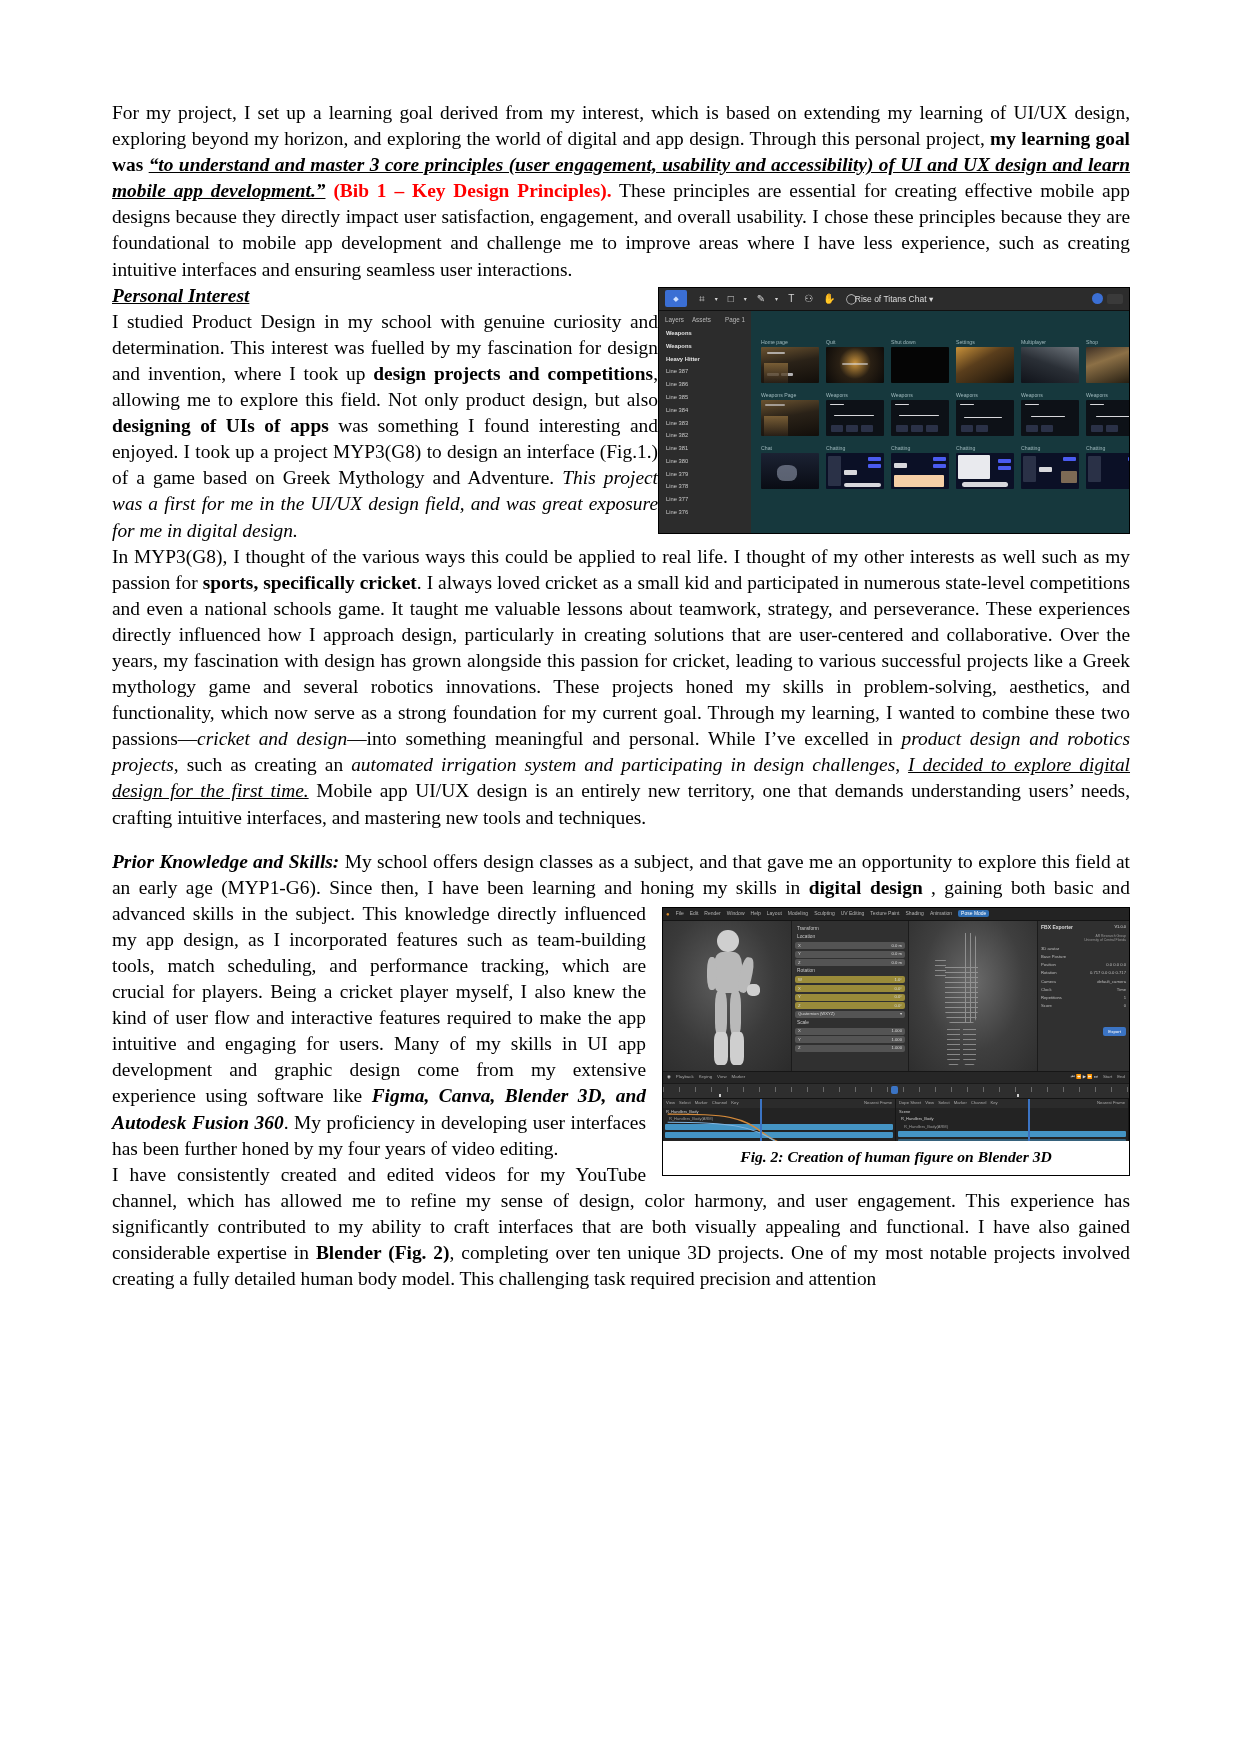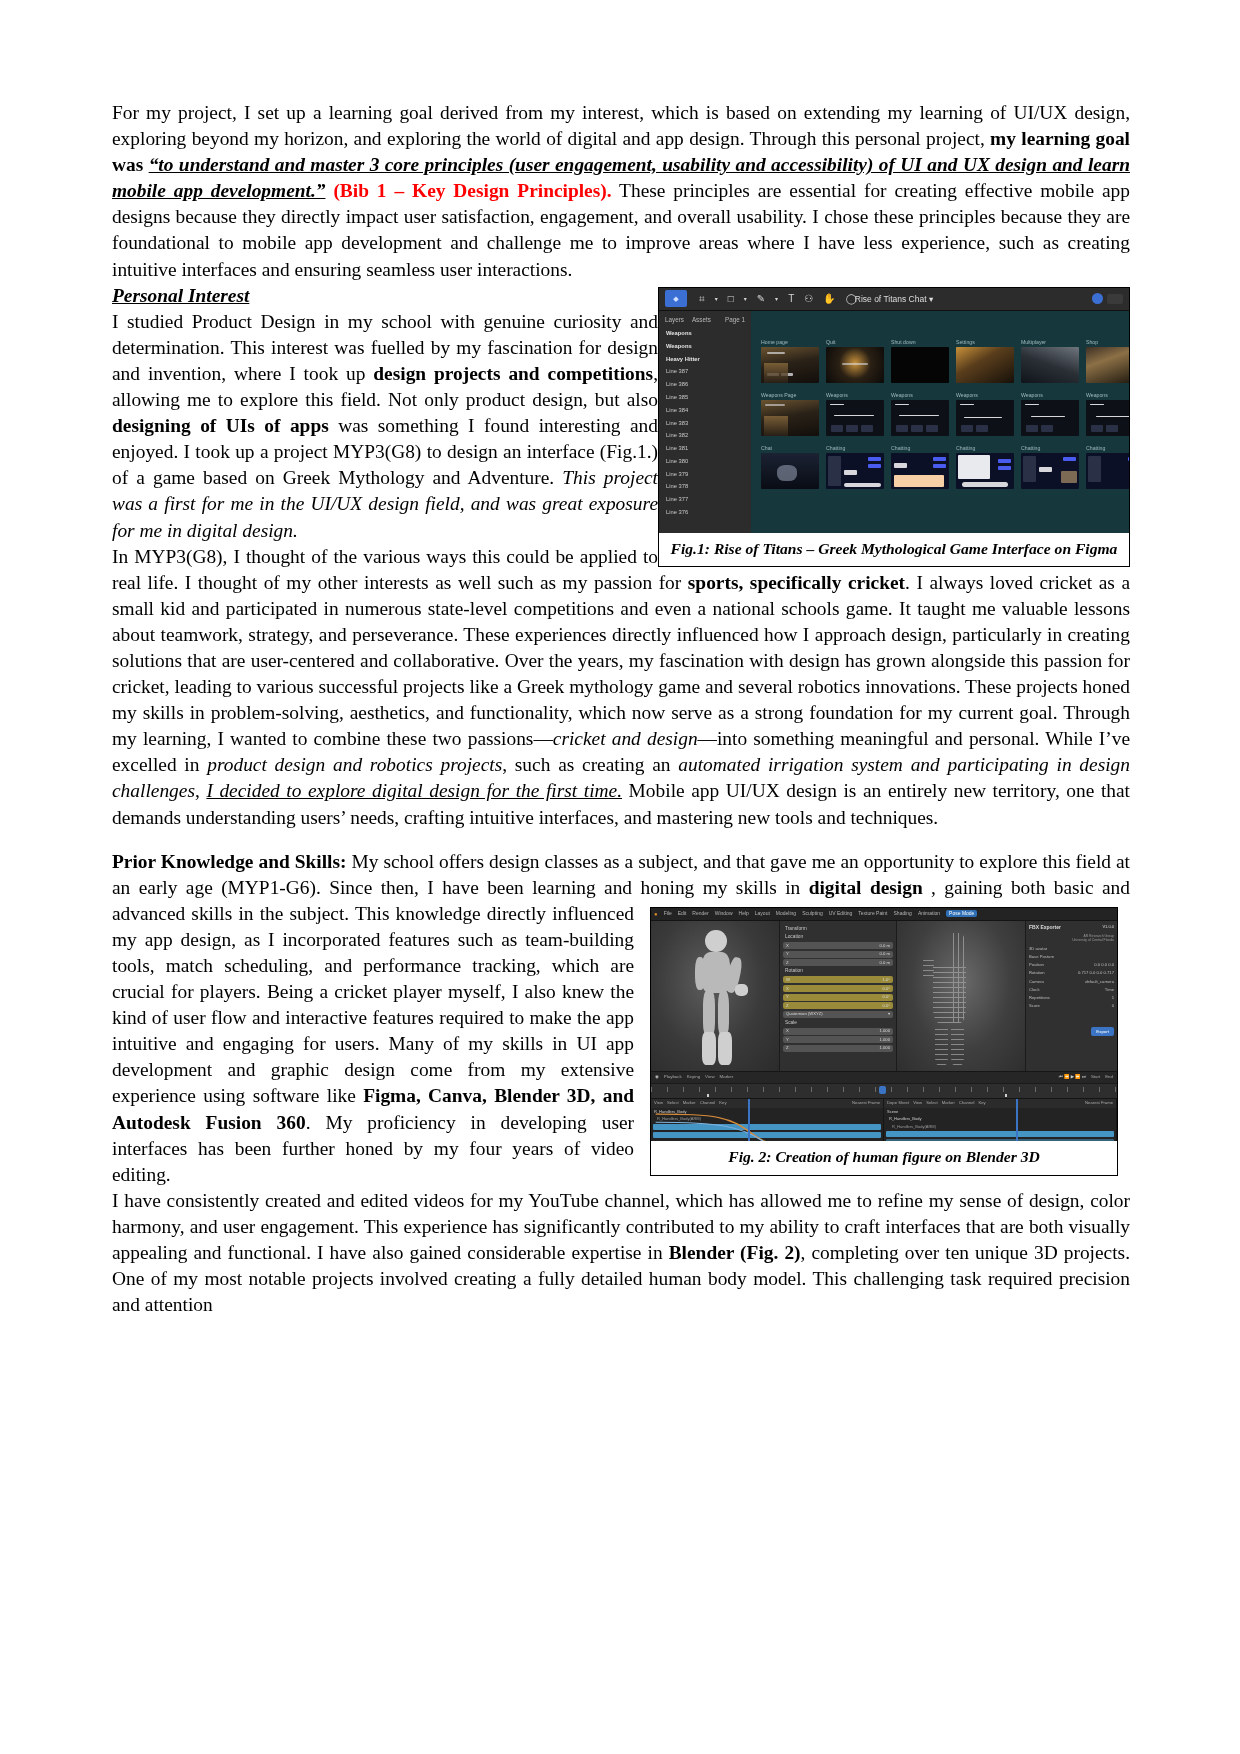--- a/index.html
+++ b/index.html
@@ -56,40 +56,40 @@
   .sub-head {
     font-size: 19.4px;
     font-weight: bold;
     font-style: italic;
     text-decoration: underline;
     line-height: 1.345;
   }
 
   b { font-weight: bold; }
   i { font-style: italic; }
-  .bi { font-weight: bold; }
+  .bi { font-weight: bold; font-style: italic; }
   .biu { font-weight: bold; font-style: italic; text-decoration: underline; }
   .red { color: #ff0000; font-weight: bold; }
   .u { text-decoration: underline; }
 
   
   .fig {
     float: right;
     border: 1px solid #000;
     background: #fff;
     box-sizing: border-box;
   }
   #fig1 {
     width: 472px;
     margin: 4px 0 6px 16px;
     shape-outside: border-box;
   }
   #fig2 {
     width: 468px;
-    margin: 6px 12px 4px 16px;
+    margin: 6px 0 4px 16px;
   }
   .fig-img {
     width: 100%;
     display: block;
     position: relative;
     overflow: hidden;
   }
   .fig-cap {
     font-size: 15.6px;
     font-weight: bold;
@@ -423,21 +423,20 @@
                   <div class="lbl">Chatting</div>
                   <div class="fg-thumb th-chat">
                     <div class="bar dk" style="left:2px;top:3px;width:13px;height:26px;"></div>
                     <div class="bar blue" style="left:42px;top:4px;width:13px;height:4px;"></div>
                   </div>
                 </div>
             </div>
           </div>
         </div>
       </div>
-      <div class="fig-cap">Fig.1: Rise of Titans – Greek Mythological Game Interface on Figma</div>
     </div>
 
     <p class="body"><span class="sub-head">Personal Interest</span><br><span>I studied Product Design in my school with genuine curiosity and determination. This interest was fuelled by my fascination for design and invention, where I took up </span><b>design projects and competitions</b><span>, allowing me to explore this field. Not only product design, but also </span><b>designing of UIs of apps</b><span> was something I found interesting and enjoyed. I took up a project MYP3(G8) to design an interface (Fig.1.) of a game based on Greek Mythology and Adventure. </span><i>This project was a first for me in the UI/UX design field, and was great exposure for me in digital design.</i></p>
 
     <p class="body"><span>In MYP3(G8), I thought of the various ways this could be applied to real life. I thought of my other interests as well such as my passion for </span><b>sports, specifically cricket</b><span>. I always loved cricket as a small kid and participated in numerous state-level competitions and even a national schools game. It taught me valuable lessons about teamwork, strategy, and perseverance. These experiences directly influenced how I approach design, particularly in creating solutions that are user-centered and collaborative. Over the years, my fascination with design has grown alongside this passion for cricket, leading to various successful projects like a Greek mythology game and several robotics innovations. These projects honed my skills in problem-solving, aesthetics, and functionality, which now serve as a strong foundation for my current goal. Through my learning, I wanted to combine these two passions—</span><i>cricket and design</i><span>—into something meaningful and personal. While I’ve excelled in </span><i>product design and robotics projects</i><span>, such as creating an </span><i>automated irrigation system and participating in design challenges</i><span>, </span><i class="u">I decided to explore digital design for the first time.</i><span> Mobile app UI/UX design is an entirely new territory, one that demands understanding users’ needs, crafting intuitive interfaces, and mastering new tools and techniques.</span></p>
 
     <p class="body" style="margin-top:18px"><span class="bi">Prior Knowledge and Skills:</span><span> My school offers design classes as a subject, and that gave me an opportunity to explore this field at an early age (MYP1-G6). Since then, I have been learning and honing my skills in </span><b>digital design</b>
 
       
       <span class="fig" id="fig2">

